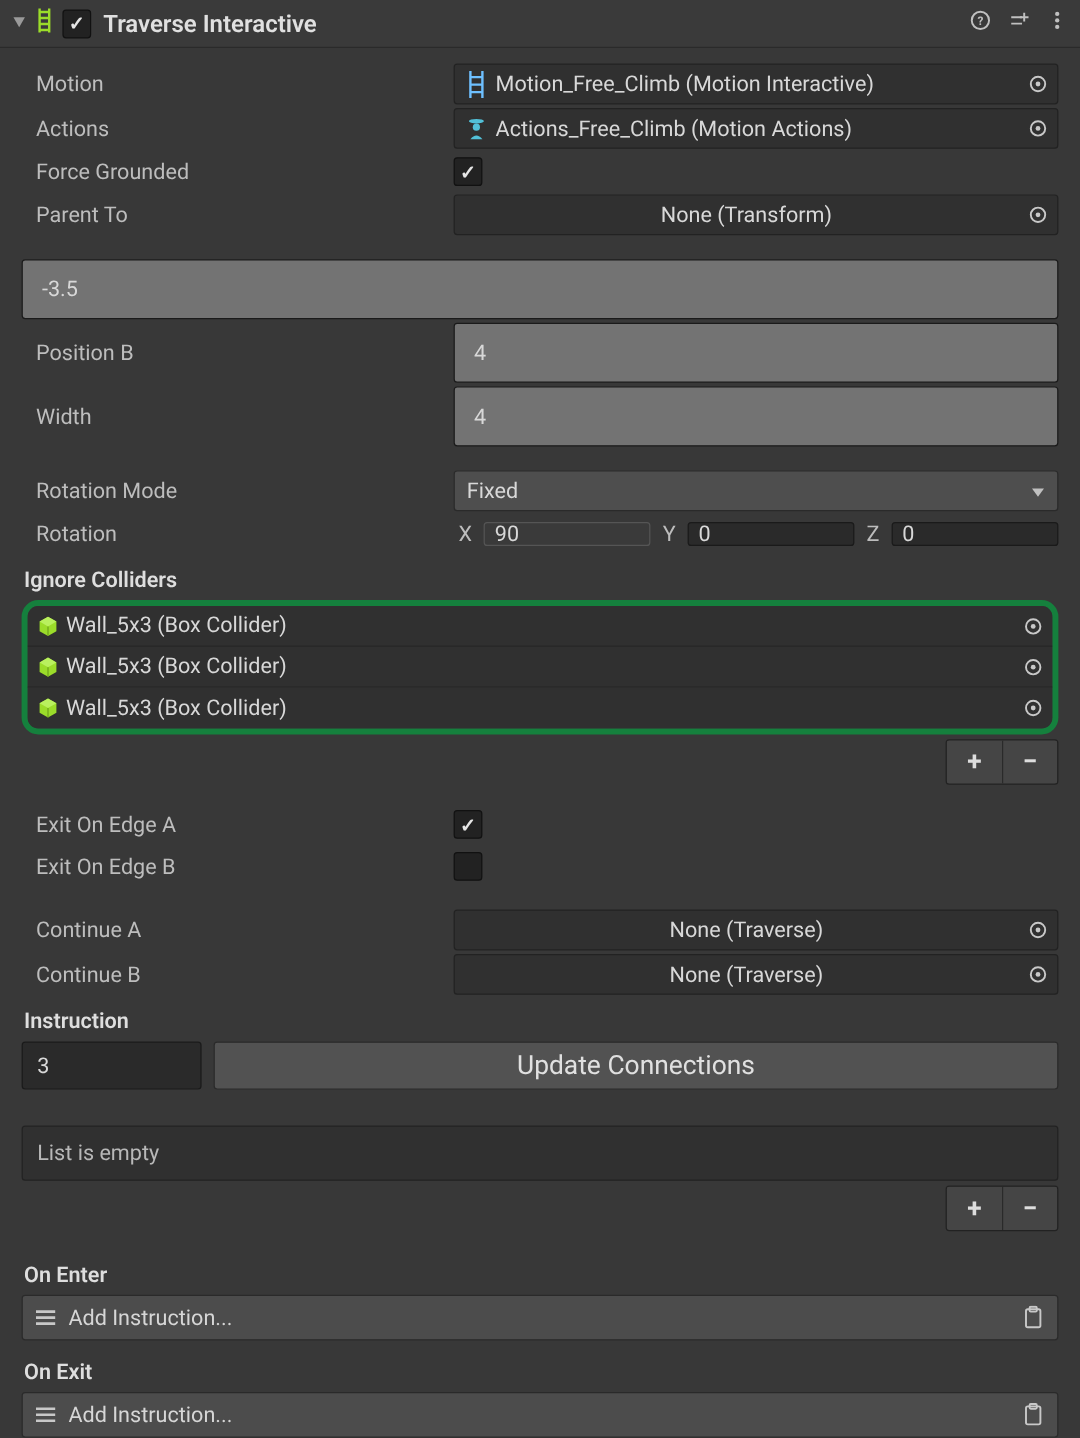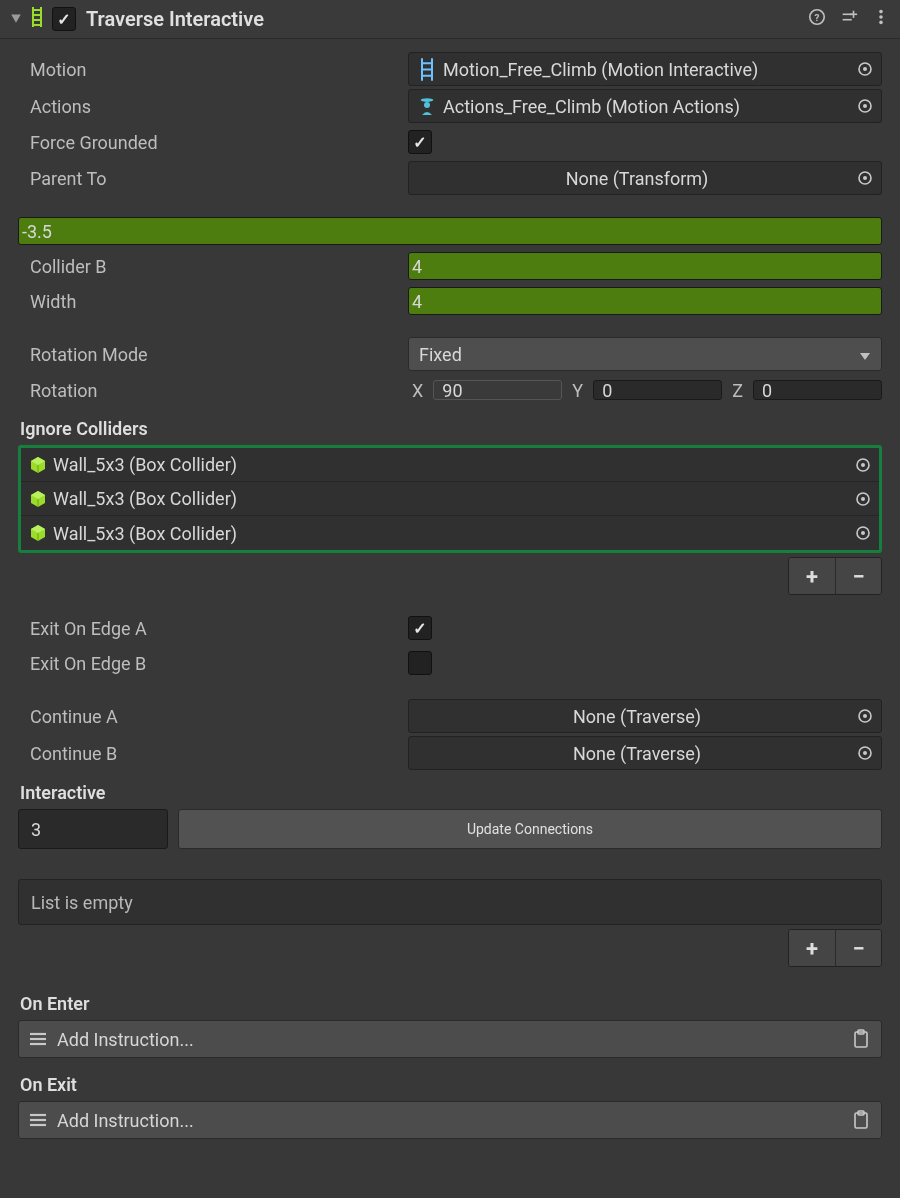--- a/index.html
+++ b/index.html
@@ -7,48 +7,48 @@
 .component { background: #383838; }
 .header { display: flex; align-items: center; padding: 6px 10px; background: #3a3a3a; border-bottom: 1px solid #2a2a2a; }
 .foldout { color: #9a9a9a; font-size: 12px; margin-right: 6px; }
 .ladder-ico { width: 18px; height: 22px; margin-right: 6px; }
 .chk { width: 24px; height: 24px; background: #222; border: 1px solid #111; border-radius: 3px; display: inline-flex; align-items: center; justify-content: center; color: #e6e6e6; font-size: 16px; flex: none; }
 .chk.checked::after { content: "✓"; font-weight: bold; }
 .title { font-weight: 600; color: #e0e0e0; margin-left: 10px; font-size: 20px; flex: 1; }
 .hdr-icons { display: flex; gap: 14px; color: #c0c0c0; align-items: center; }
 .hdr-icons svg { width: 18px; height: 18px; }
 .body { padding: 10px 18px 16px 18px; }
-.row { display: flex; align-items: center; margin: 3px 0; min-height: 32px; gap: 30px; }
+.row { display: flex; align-items: center; margin: 3px 0; min-height: 32px; }
 .lbl { width: 360px; color: #bdbdbd; padding-left: 12px; }
 .field { flex: 1; display: flex; align-items: center; }
 .objref { flex: 1; background: #303030; border: 1px solid #222; border-radius: 3px; height: 34px; display: flex; align-items: center; padding: 0 8px; }
 .objref .ico { width: 20px; height: 20px; margin-right: 6px; display: inline-flex; align-items: center; justify-content: center; flex: none; }
 .objref .txt { flex: 1; color: #d8d8d8; }
 .objref .target { width: 16px; height: 16px; flex: none; }
-.textbox { flex: 1; background: #4d7c0f; border: 1px solid #1a1a1a; border-radius: 3px; height: 28px; padding: 0 3px; color: #d8d8d8; display: flex; align-items: center; }
+.textbox { flex: 1; background: #737373; border: 1px solid #1a1a1a; border-radius: 3px; height: 50px; padding: 0 16px; color: #d8d8d8; display: flex; align-items: center; }
 .dropdown { flex: 1; background: #4e4e4e; border: 1px solid #2a2a2a; border-radius: 3px; height: 34px; padding: 12px 10px; color: #d8d8d8; display: flex; align-items: center; }
 .dropdown .dd-arrow { margin-left: auto; }
 .vec { flex: 1; display: flex; gap: 6px; align-items: center; }
 .vec .lab { color: #bdbdbd; padding: 0 4px; }
 .vec .num { flex: 1; background: #2a2a2a; border: 1px solid #1a1a1a; border-radius: 3px; height: 20px; padding: 0 8px; color: #d8d8d8; display: flex; align-items: center; }
 .vec .num.active { background: #3a3a3a; border-color: #555; }
 .section-lbl { font-weight: 600; color: #dedede; margin: 12px 0 6px 0; padding-left: 2px; }
-.list { border: 3px solid #15803d; border-radius: 3px; overflow: hidden; }
+.list { border: 5px solid #15803d; border-radius: 14px; overflow: hidden; }
 .list-row { display: flex; align-items: center; background: #303030; border-bottom: 1px solid #262626; height: 34px; padding: 0 8px; }
 .list-row:last-child { border-bottom: none; }
 .cube-ico { width: 18px; height: 18px; margin-right: 6px; flex: none; }
 .list-row .txt { flex: 1; color: #d8d8d8; }
 .list-ctrls { display: flex; justify-content: flex-end; margin-top: 4px; }
 .pm { display: flex; border: 1px solid #222; border-radius: 3px; overflow: hidden; }
 .pm .btn { width: 46px; height: 36px; background: #454545; display: flex; align-items: center; justify-content: center; color: #ddd; font-size: 22px; font-weight: bold; }
 .pm .btn + .btn { border-left: 1px solid #2a2a2a; }
 .gap { height: 14px; }
 .conn { display: flex; gap: 10px; align-items: stretch; margin-top: 6px; }
 .conn .count { width: 150px; background: #2a2a2a; border: 1px solid #1a1a1a; border-radius: 3px; height: 40px; padding: 0 12px; color: #d8d8d8; display: flex; align-items: center; font-size: 18px; }
-.conn .update { flex: 1; background: #525252; border: 1px solid #2a2a2a; border-radius: 3px; height: 40px; display: flex; align-items: center; justify-content: center; color: #e0e0e0; font-size: 14px; }
+.conn .update { flex: 1; background: #525252; border: 1px solid #2a2a2a; border-radius: 3px; height: 40px; display: flex; align-items: center; justify-content: center; color: #e0e0e0; font-size: 22px; }
 .empty { border: 1px solid #222; border-radius: 3px; background: #303030; height: 46px; display: flex; align-items: center; padding: 0 12px; color: #b8b8b8; margin-top: 30px; }
 .instr { display: flex; align-items: center; background: #4c4c4c; border: 1px solid #2a2a2a; border-radius: 3px; height: 38px; padding: 0 10px; margin-top: 6px; }
 .instr .menu-ico { width: 18px; height: 16px; margin-right: 10px; flex: none; }
 .instr .txt { flex: 1; color: #d6d6d6; }
 .instr .clip { width: 20px; height: 20px; flex: none; }
 .none-txt { color: #9a9a9a; text-align: center; }
 </style>
 </head>
 <body>
 
@@ -164,21 +164,21 @@
 
     <div class="gap"></div>
 
     <div class="row">
       <div class="field">
           <div class="textbox">-3.5</div>
         </div>
     </div>
 
     <div class="row">
-      <div class="lbl">Collider B</div>
+      <div class="lbl">Position B</div>
       <div class="field">
           <div class="textbox">4</div>
         </div>
     </div>
 
     <div class="row">
       <div class="lbl">Width</div>
       <div class="field">
           <div class="textbox">4</div>
         </div>
@@ -295,21 +295,21 @@
         <div class="objref">
           <span class="txt none-txt">None (Traverse)</span>
           <svg class="target" viewBox="0 0 16 16">
               <circle cx="8" cy="8" r="6" fill="none" stroke="#c8c8c8" stroke-width="1.6"></circle>
               <circle cx="8" cy="8" r="2" fill="#c8c8c8"></circle>
             </svg>
         </div>
       </div>
     </div>
 
-    <div class="section-lbl">Interactive</div>
+    <div class="section-lbl">Instruction</div>
     <div class="conn">
       <div class="count">3</div>
       <div class="update">Update Connections</div>
     </div>
     <div class="empty">List is empty</div>
     <div class="list-ctrls">
       <div class="pm">
         <div class="btn">+</div>
         <div class="btn">−</div>
       </div>

